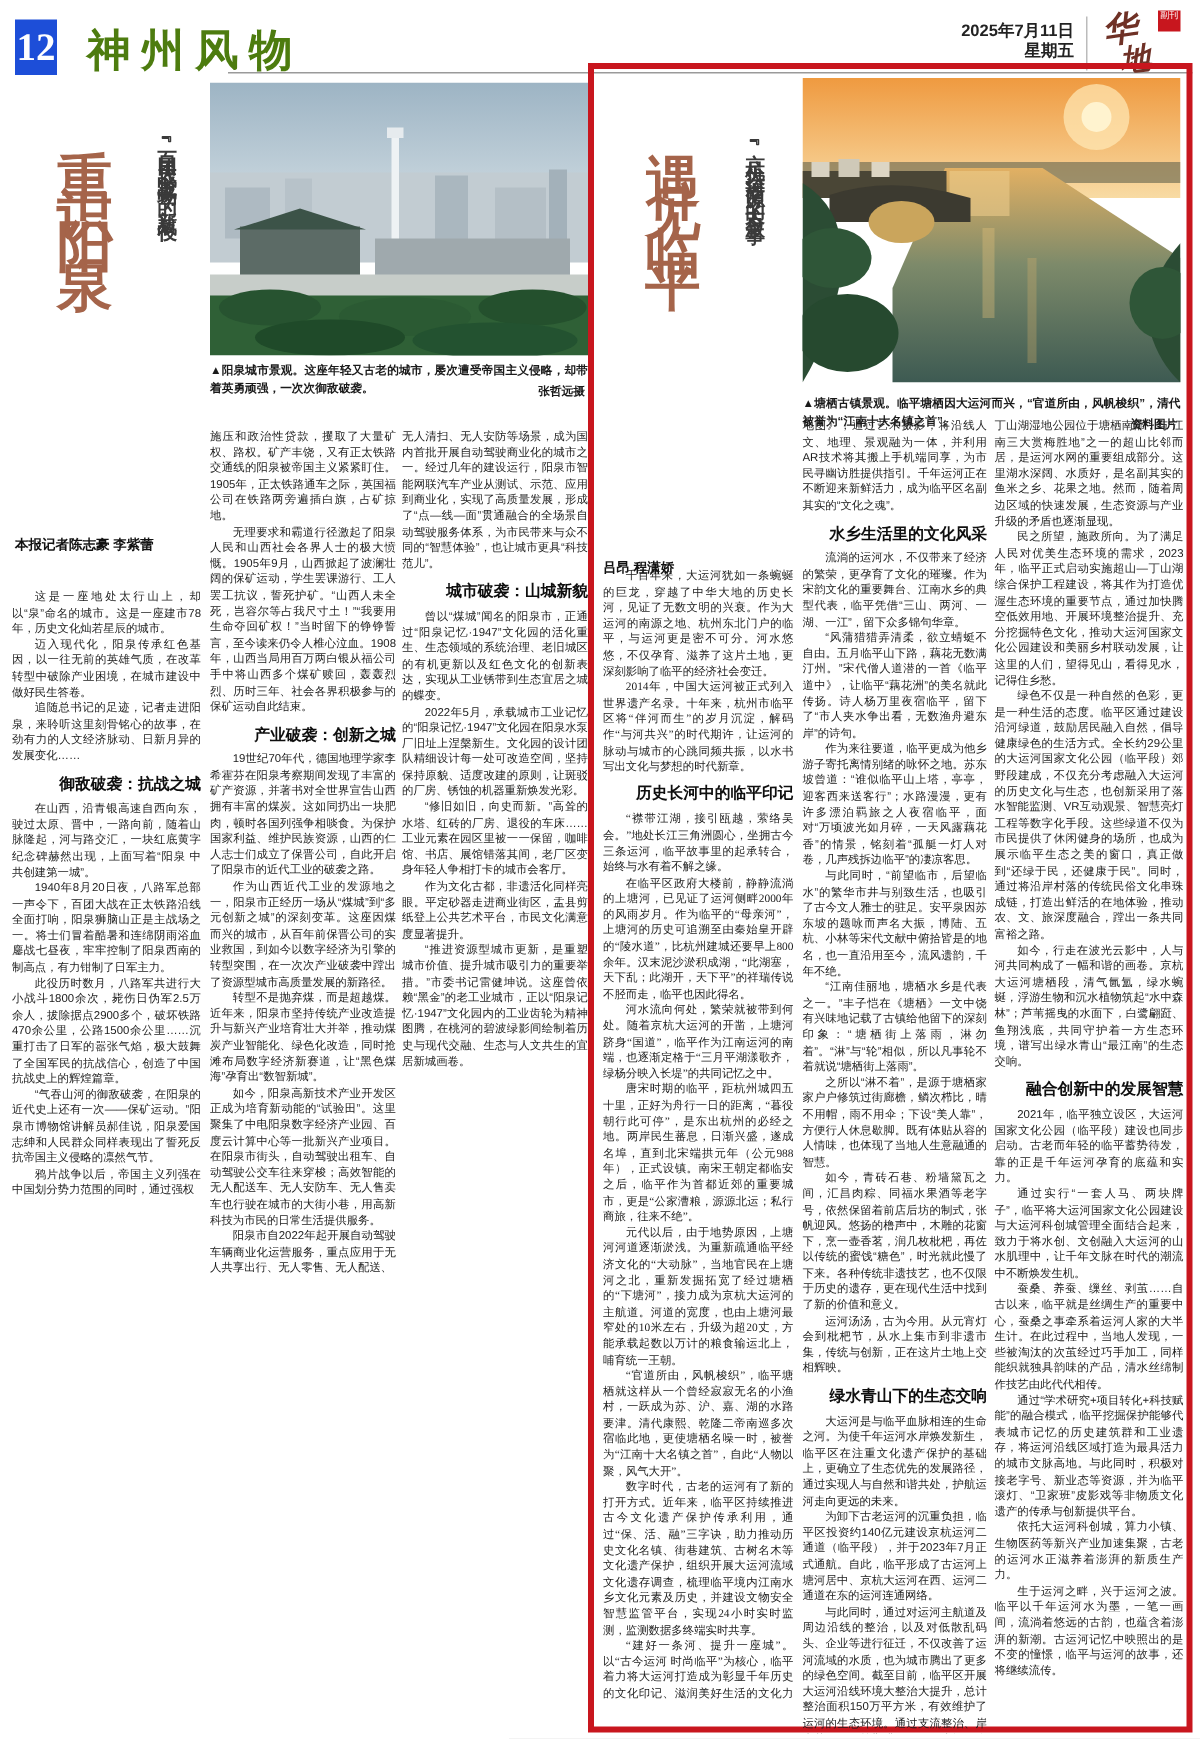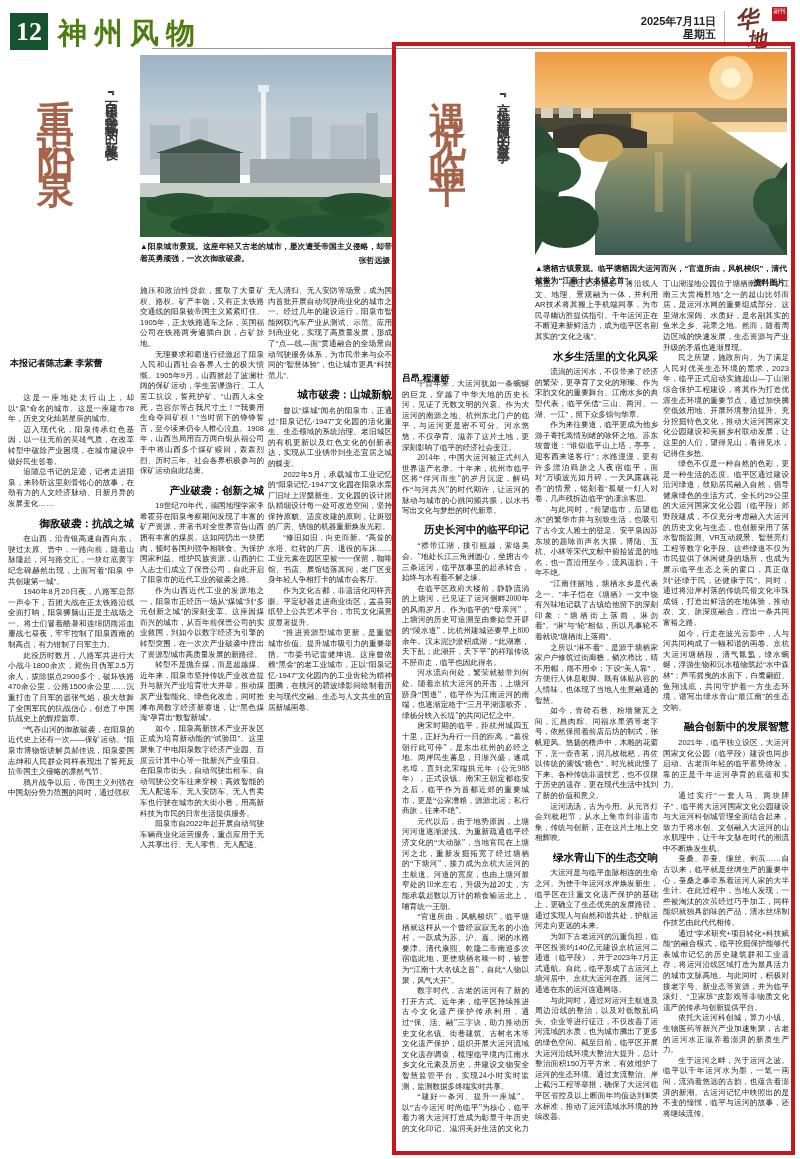--- a/index.html
+++ b/index.html
@@ -1,19 +1,19 @@
 <!DOCTYPE html>
 <html><head>
 <meta charset="utf-8">
 <style>
   html,body{margin:0;padding:0;background:#e9e9e9;}
   .sheet{position:relative;width:800px;height:1159px;background:#ffffff;margin:0 auto;
          font-family:"Liberation Sans",sans-serif;overflow:hidden;}
   
-  .hd-num{position:absolute;left:10px;top:13px;width:38px;height:37px;background:#14532d;
+  .hd-num{position:absolute;left:10px;top:13px;width:28px;height:37px;background:#1d4ed8;
           color:#fff;font-family:"Liberation Serif",serif;font-weight:bold;font-size:26px;
           display:flex;align-items:center;justify-content:center;}
   .hd-title{position:absolute;left:58px;top:14px;font-family:"Liberation Serif",serif;
             font-weight:bold;font-size:29px;color:#4d7c0f;letter-spacing:7px;white-space:nowrap;}
   .hd-rule{position:absolute;left:152px;top:48px;width:643px;height:1px;background:#9a9a9a;}
   .hd-date{position:absolute;left:600px;top:15px;width:116px;text-align:right;color:#222;
            font-size:11px;font-weight:bold;line-height:13px;}
   .hd-sep{position:absolute;left:724px;top:11px;width:1px;height:36px;background:#bbb;}
   .hd-logo{position:absolute;left:731px;top:4px;width:62px;height:46px;}
   .hd-logo .c1{position:absolute;left:4px;top:0px;font-family:"Liberation Serif",serif;
@@ -211,20 +211,21 @@
       </div>
   </div>
 
   <div class="col" style="left:535px;top:268px;width:123px;height:877px;">
     <div class="paras cont">
         <p>地图》，通过艺术摄影，将沿线人文、地理、景观融为一体，并利用AR技术将其搬上手机端同享，为市民寻幽访胜提供指引。千年运河正在不断迎来新鲜活力，成为临平区名副其实的“文化之魂”。</p>
       </div>
     <h3 class="subhead">水乡生活里的文化风采</h3>
     <div class="paras">
         <p>流淌的运河水，不仅带来了经济的繁荣，更孕育了文化的璀璨。作为宋韵文化的重要舞台、江南水乡的典型代表，临平凭借“三山、两河、一湖、一江”，留下众多锦句华章。</p>
+        <p>“风蒲猎猎弄清柔，欲立蜻蜓不自由。五月临平山下路，藕花无数满汀州。”宋代僧人道潜的一首《临平道中》，让临平“藕花洲”的美名就此传扬。诗人杨万里夜宿临平，留下了“市人夹水争出看，无数渔舟避东岸”的诗句。</p>
         <p>作为来往要道，临平更成为他乡游子寄托离情别绪的咏怀之地。苏东坡曾道：“谁似临平山上塔，亭亭，迎客西来送客行”；水路漫漫，更有许多漂泊羁旅之人夜宿临平，面对“万顷波光如月碎，一天风露藕花香”的情景，铭刻着“孤艇一灯人对卷，几声残拆边临平”的凄凉客思。</p>
         <p>与此同时，“前望临市，后望临水”的繁华市井与别致生活，也吸引了古今文人雅士的驻足。安平泉因苏东坡的题咏而声名大振，博陆、五杭、小林等宋代文献中俯拾皆是的地名，也一直沿用至今，流风遗韵，千年不绝。</p>
         <p>“江南佳丽地，塘栖水乡是代表之一。”丰子恺在《塘栖》一文中饶有兴味地记载了古镇给他留下的深刻印象：“塘栖街上落雨，淋勿着”。“淋”与“轮”相似，所以凡事轮不着就说“塘栖街上落雨”。</p>
         <p>之所以“淋不着”，是源于塘栖家家户户修筑过街廊檐，鳞次栉比，晴不用帽，雨不用伞；下设“美人靠”，方便行人休息歇脚。既有体贴从容的人情味，也体现了当地人生意融通的智慧。</p>
         <p>如今，青砖石巷、粉墙黛瓦之间，汇昌肉粽、同福水果酒等老字号，依然保留着前店后坊的制式，张帆迎风。悠扬的橹声中，木雕的花窗下，烹一壶香茗，润几枚枇杷，再佐以传统的蜜饯“糖色”，时光就此慢了下来。各种传统非遗技艺，也不仅限于历史的遗存，更在现代生活中找到了新的价值和意义。</p>
         <p>运河汤汤，古为今用。从元宵灯会到枇杷节，从水上集市到非遗市集，传统与创新，正在这片土地上交相辉映。</p>
       </div>
     <h3 class="subhead">绿水青山下的生态交响</h3>
     <div class="paras">
         <p>大运河是与临平血脉相连的生命之河。为使千年运河水岸焕发新生，临平区在注重文化遗产保护的基础上，更确立了生态优先的发展路径，通过实现人与自然和谐共处，护航运河走向更远的未来。</p>

